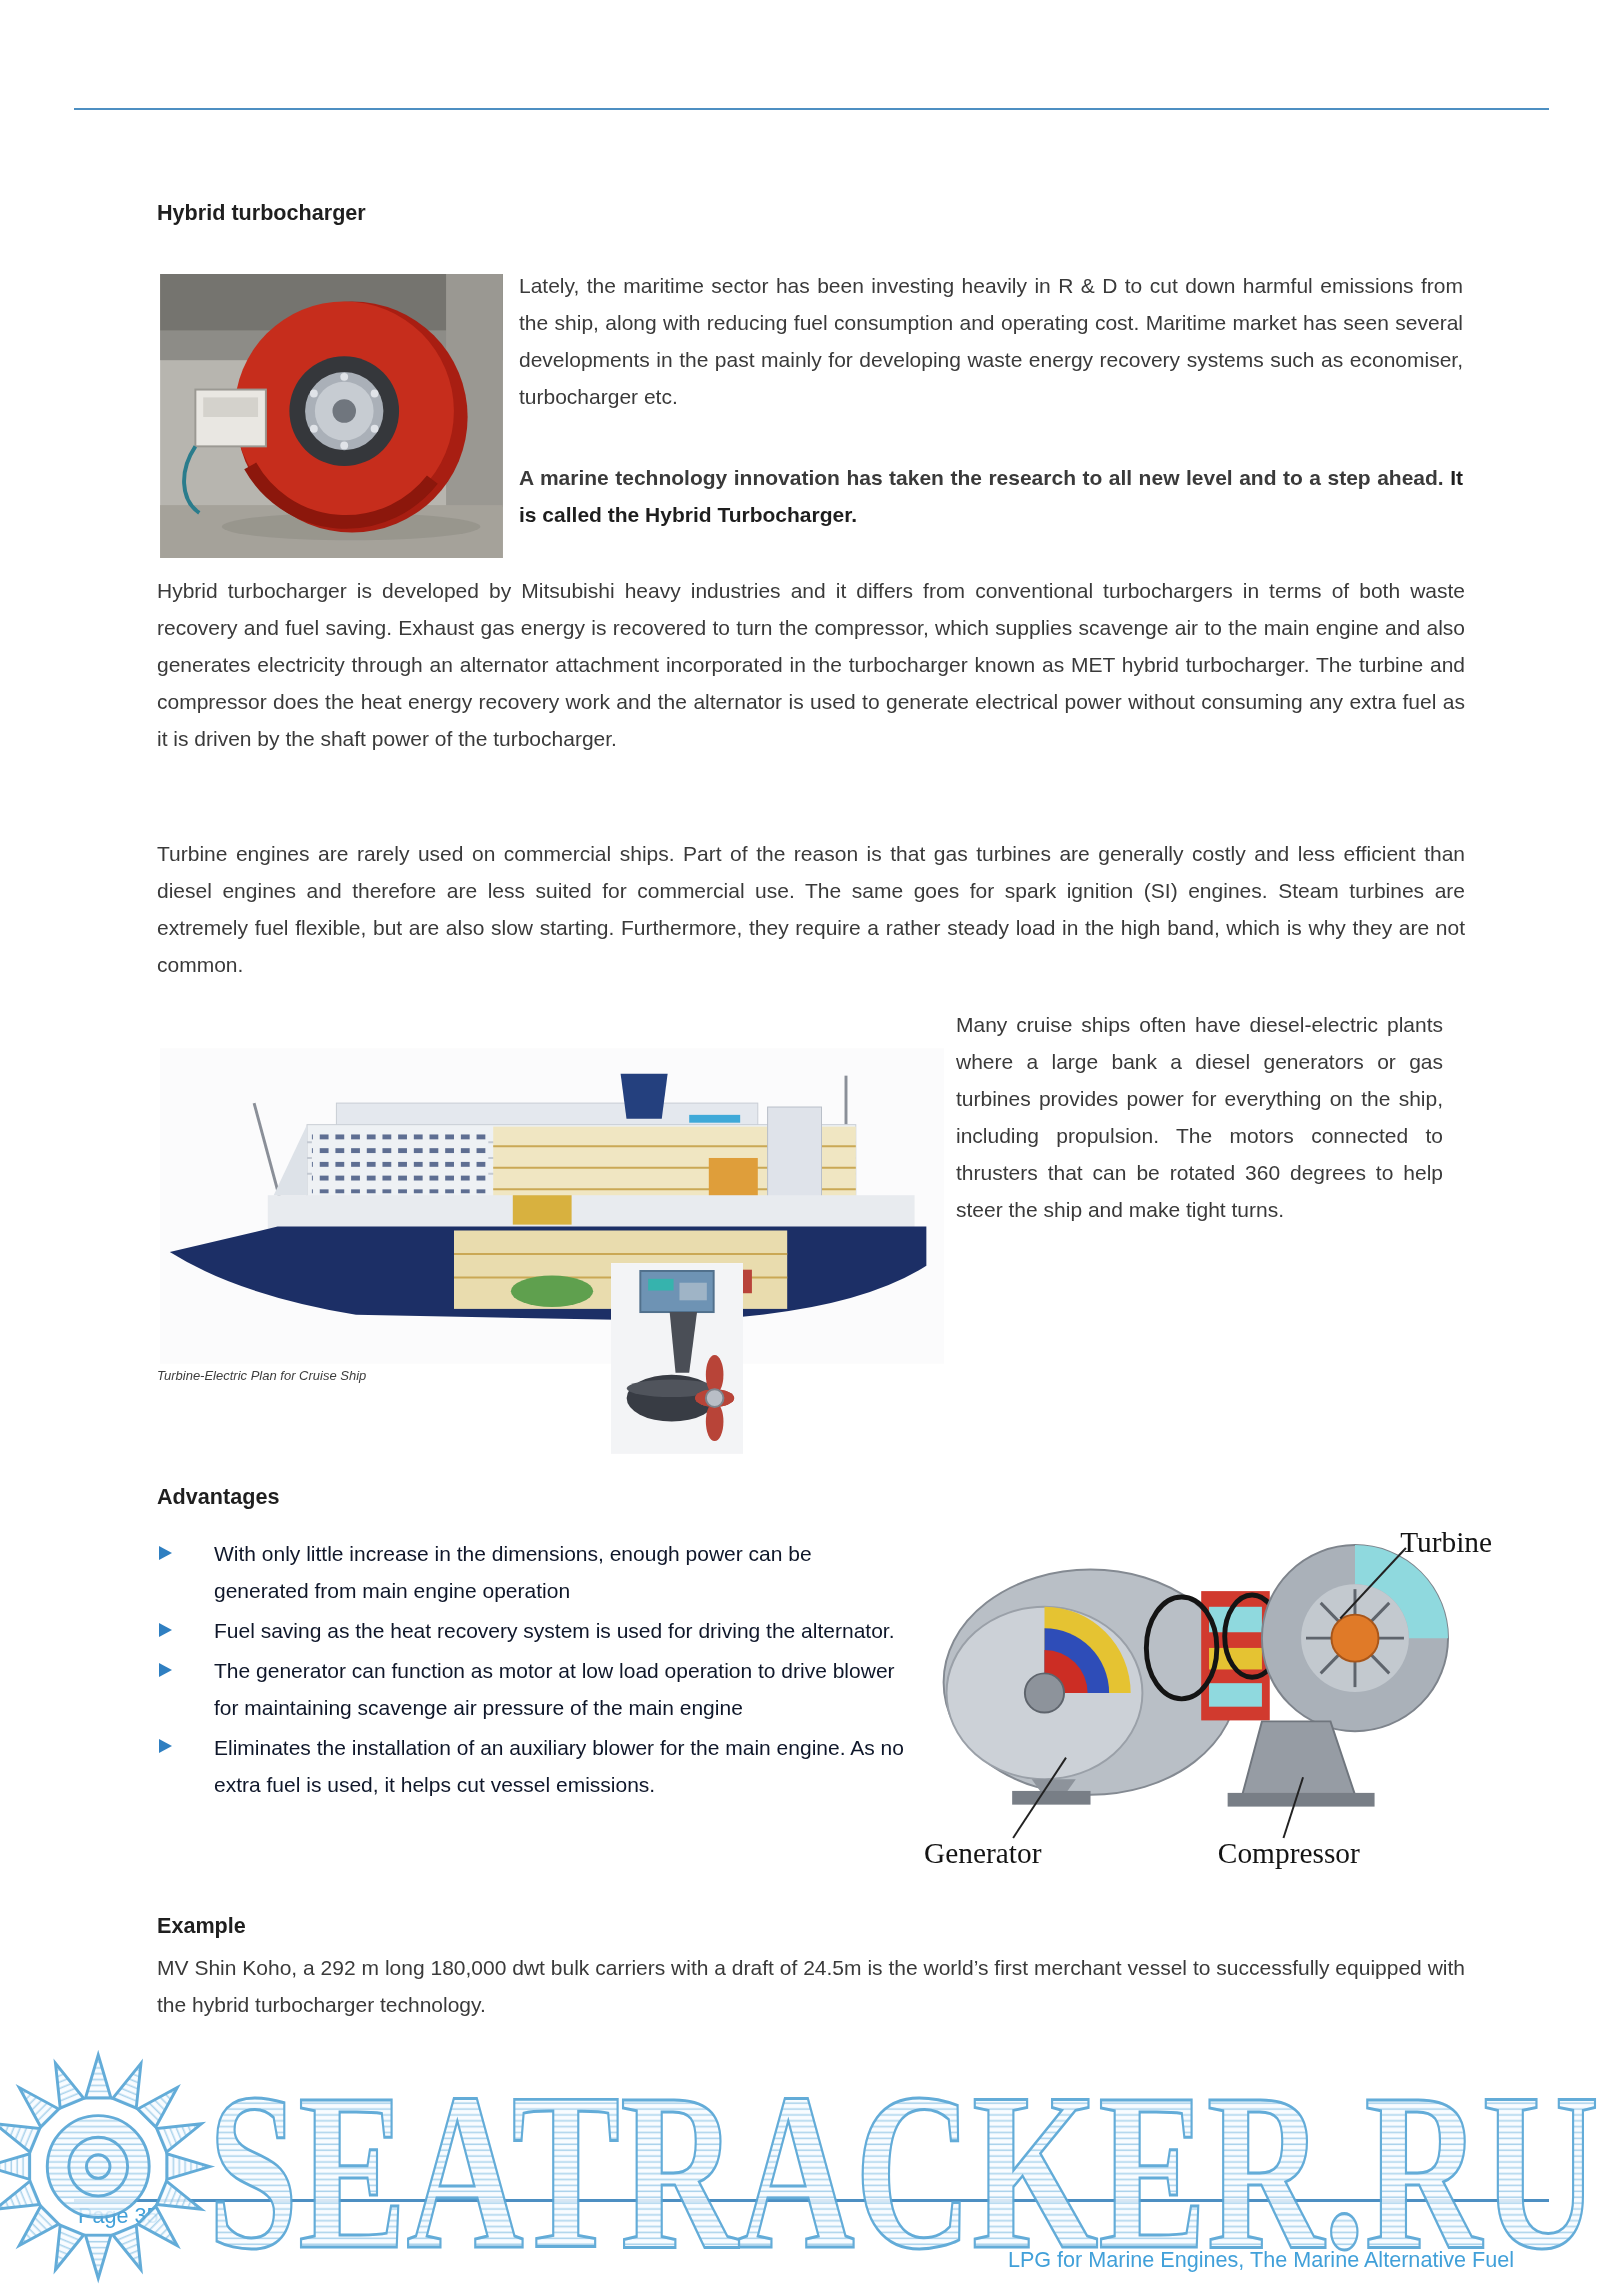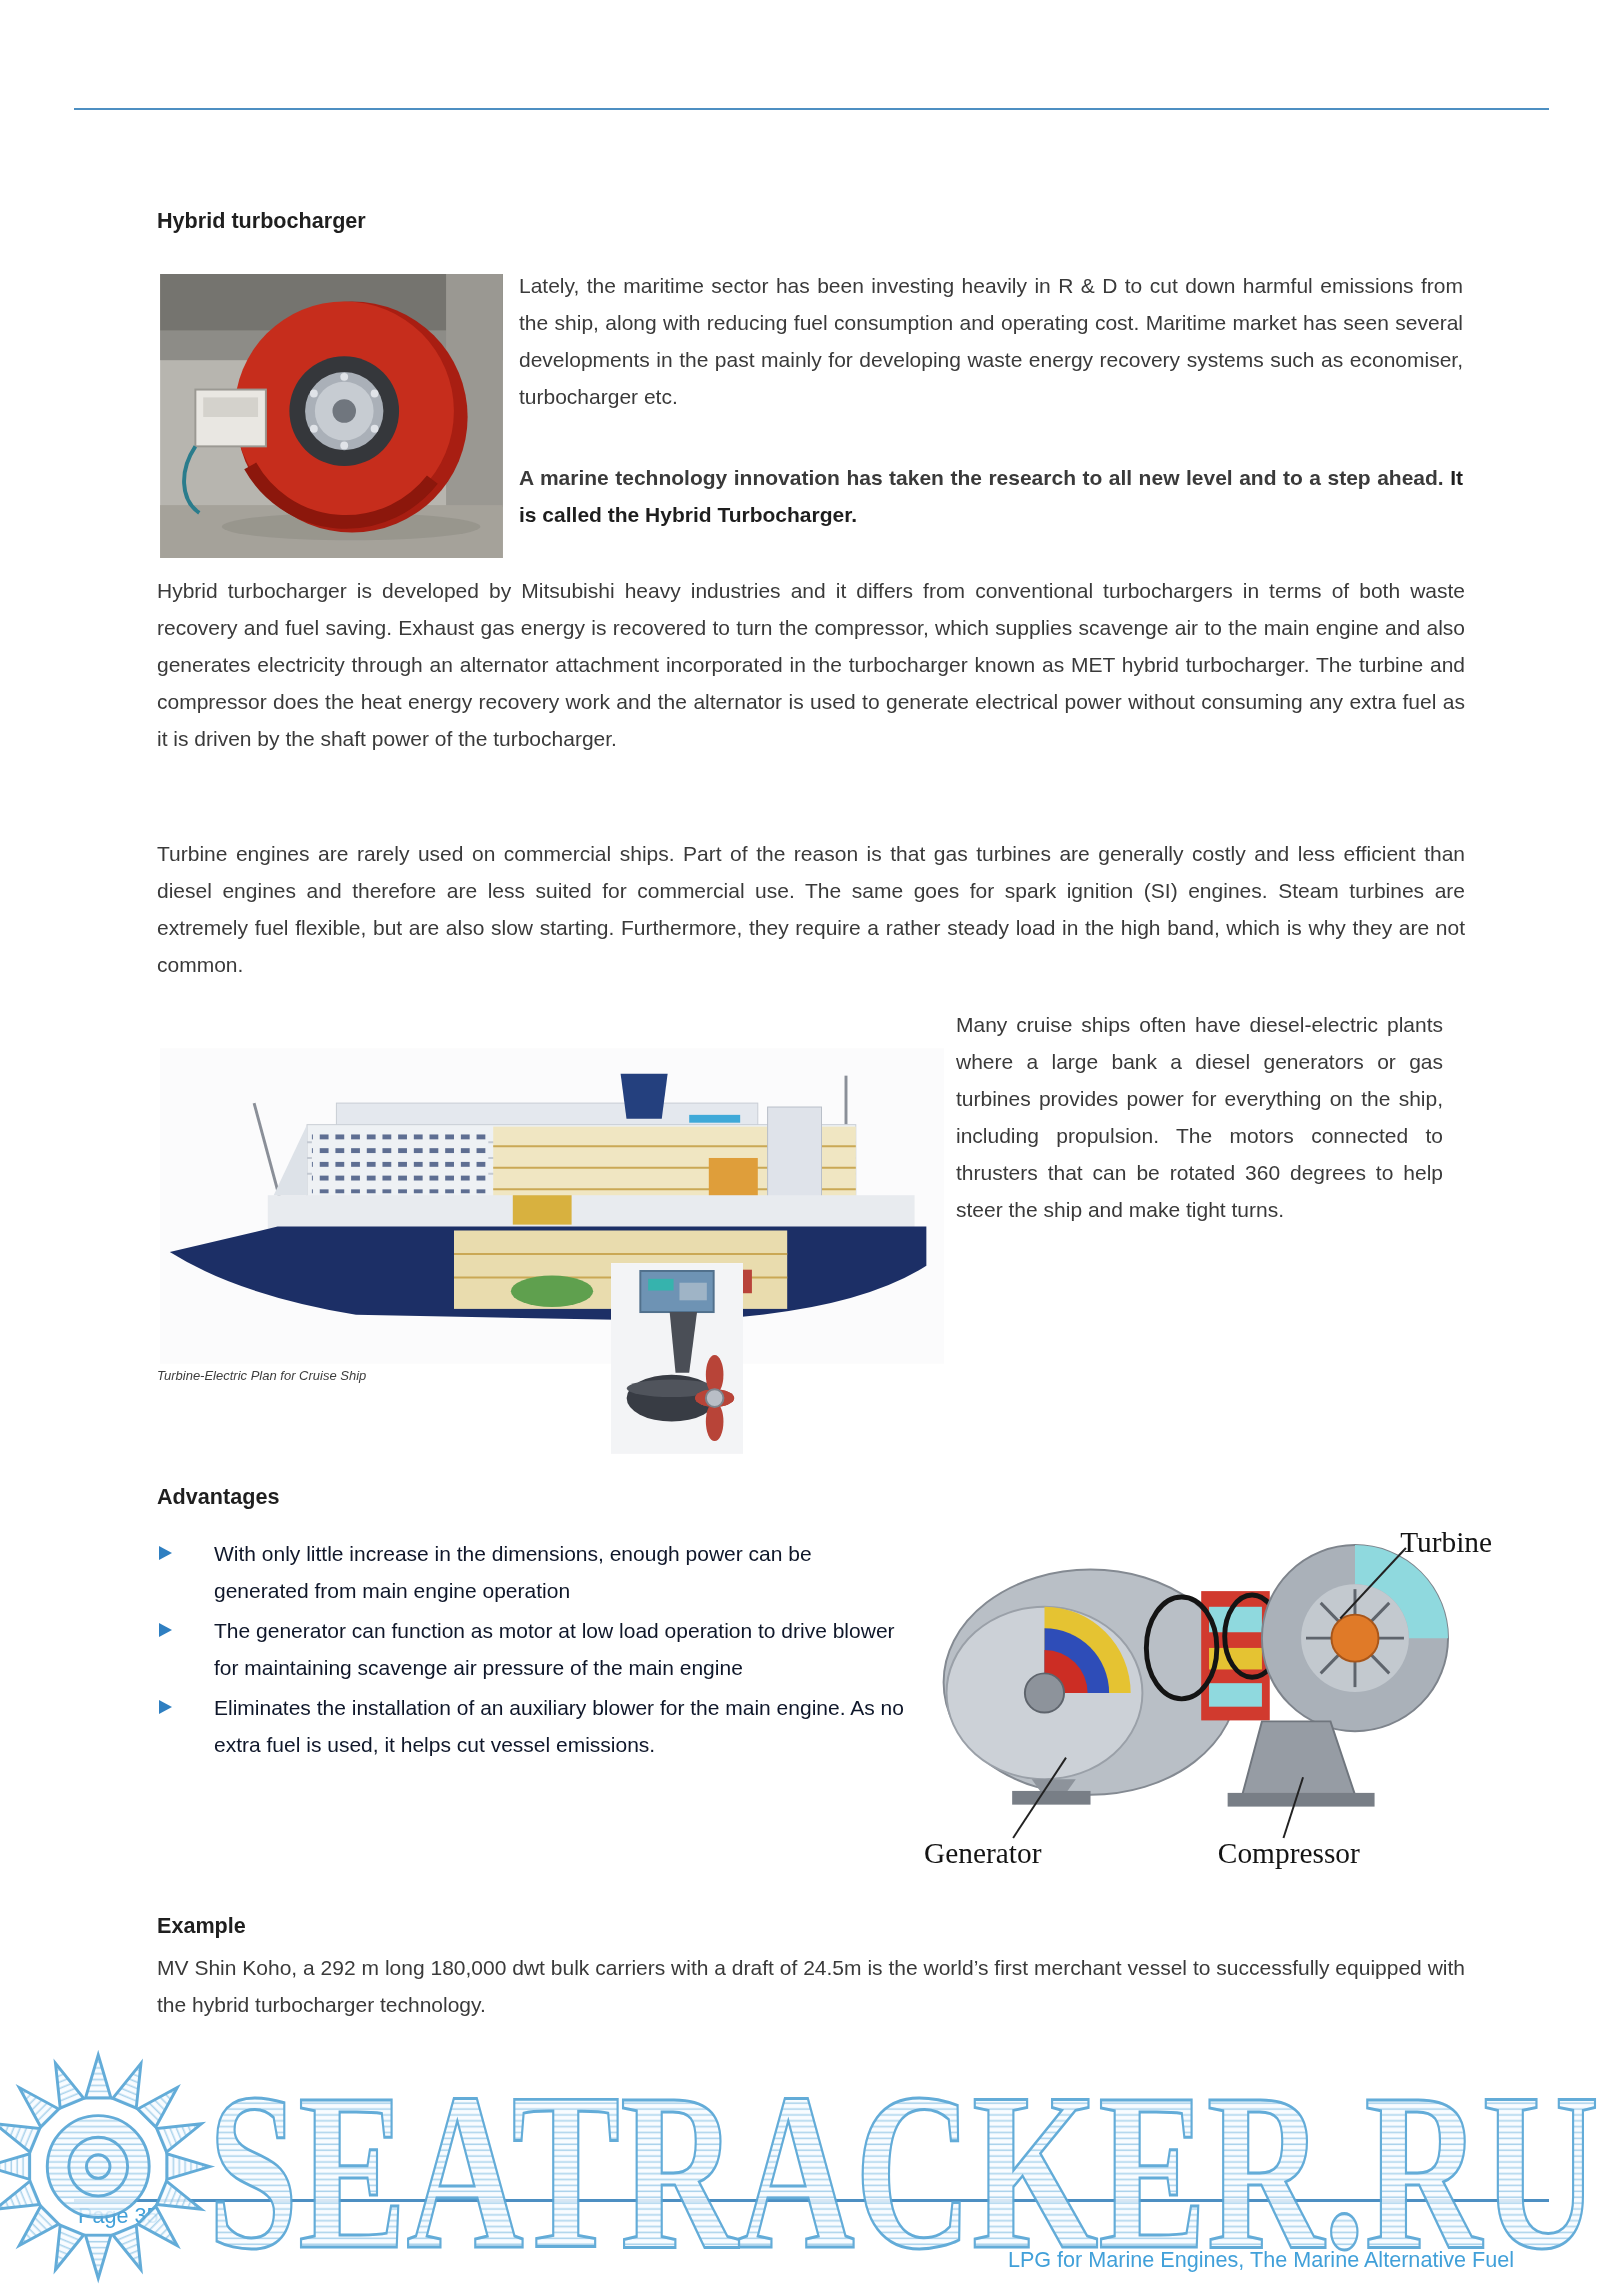--- a/index.html
+++ b/index.html
@@ -6,21 +6,21 @@
   html, body { background: #e9e9e9; }
   .page {
     position: relative; width: 1620px; height: 2290px; background: #ffffff;
     font-family: "Liberation Sans", "DejaVu Sans", sans-serif; color: #3a3a3a;
     overflow: hidden;
   }
   .rule { position: absolute; left: 74px; width: 1475px; background: #4d8fc2; }
   .rule-top { top: 108px; height: 2px; }
   .rule-bottom { top: 2199px; height: 2.9px; }
   .h { position: absolute; font-size: 21.6px; font-weight: bold; color: #1f1f1f; line-height: 29px; }
-  .head1   { left: 157px; top: 206px; text-align: center; }
+  .head1   { left: 157px; top: 198px; text-align: center; }
   .head-adv{ left: 157px; top: 1482px; }
   .head-ex { left: 157px; top: 1911px; }
   .para { position: absolute; font-size: 21px; line-height: 37px; text-align: justify; color: #3a3a3a; }
   .p1   { left: 519px; top: 267px;  width: 944px; }
   .p2   { left: 519px; top: 459px;  width: 944px; font-weight: bold; }
   .p2 strong { color: #1e1e1e; }
   .p3   { left: 157px; top: 572px;  width: 1308px; }
   .p4   { left: 157px; top: 835px;  width: 1308px; }
   .p5   { left: 956px; top: 1006px; width: 487px; }
   .p-ex { left: 157px; top: 1949px; width: 1308px; }
@@ -147,20 +147,24 @@
   <p class="para p5">Many cruise ships often have diesel-electric plants where a large bank a diesel generators or gas turbines provides power for everything on the ship, including propulsion. The motors connected to thrusters that can be rotated 360 degrees to help steer the ship and make tight turns.</p>
 
   <div class="caption">Turbine-Electric Plan for Cruise Ship</div>
 
   <h2 class="h head-adv">Advantages</h2>
 
   <ul class="bullets">
     <li class="bullet">
       <span class="tri"></span>
       <span>With only little increase in the dimensions, enough power can be generated from main engine operation</span>
+    </li>
+    <li class="bullet">
+      <span class="tri"></span>
+      <span>Fuel saving as the heat recovery system is used for driving the alternator.</span>
     </li>
     <li class="bullet">
       <span class="tri"></span>
       <span>The generator can function as motor at low load operation to drive blower for maintaining scavenge air pressure of the main engine</span>
     </li>
     <li class="bullet">
       <span class="tri"></span>
       <span>Eliminates the installation of an auxiliary blower for the main engine. As no extra fuel is used, it helps cut vessel emissions.</span>
     </li>
   </ul>

